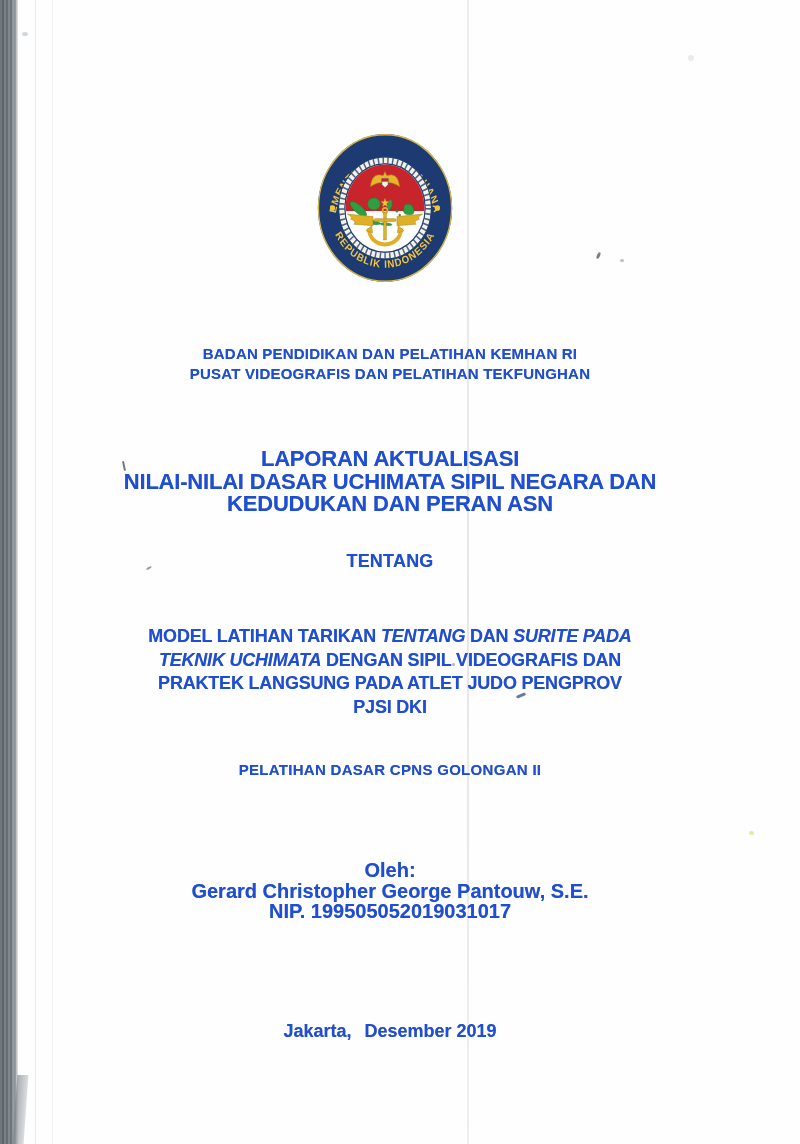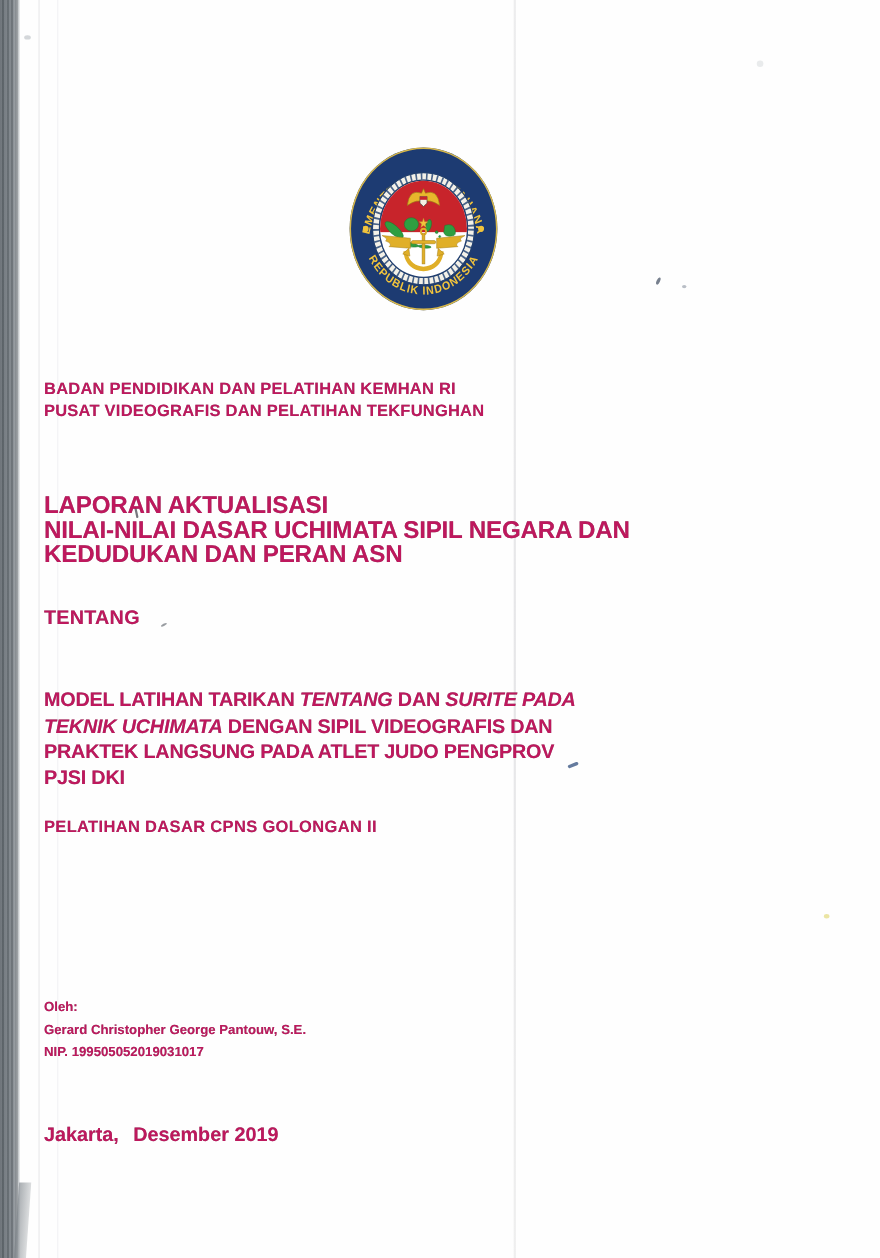--- a/index.html
+++ b/index.html
@@ -11,28 +11,28 @@
   .left-band::after{content:"";position:absolute;inset:0;
     background:repeating-linear-gradient(90deg,rgba(255,255,255,.10) 0 2px,rgba(0,0,0,.08) 2px 4px);}
   .band-flare{position:absolute;left:15px;top:1075px;width:11px;height:69px;opacity:.65;
     background:linear-gradient(90deg,#7a8187,#c9ccce);transform:skewX(-4deg);}
   .edge-line-a{position:absolute;left:35px;top:0;width:1px;height:1144px;background:#e8e8ea;}
   .edge-line-b{position:absolute;left:52px;top:0;width:1px;height:1144px;background:#f2f2f4;}
   .crease{position:absolute;left:467px;top:0;width:2px;height:1144px;
     background:linear-gradient(180deg,#ededee,#e6e6e8 55%,#efefef);}
   .speck{position:absolute;border-radius:50%;}
   
-  .doc-text{position:absolute;left:40px;width:700px;font-weight:bold;
-    color:#be185d;text-shadow:0 0 .6px rgba(20,20,25,.45);}
+  .doc-text{position:absolute;left:40px;width:700px;text-align:center;font-weight:bold;
+    color:#1d4ed8;text-shadow:0 0 .6px rgba(20,20,25,.45);}
   .institution{top:344px;font-size:15px;line-height:20px;letter-spacing:.2px;}
   .report-title{top:448px;font-size:22px;line-height:22.5px;letter-spacing:-.2px;}
   .tentang{top:551px;font-size:18px;letter-spacing:.2px;}
   .topic{top:625px;font-size:18px;line-height:23.5px;letter-spacing:-.2px;}
-  .program{top:743px;font-size:15px;letter-spacing:.3px;}
-  .author{top:860px;font-size:12px;line-height:20.5px;margin-top:45px;}
+  .program{top:761px;font-size:15px;letter-spacing:.3px;}
+  .author{top:860px;font-size:20px;line-height:20.5px;}
   .footer-date{top:1021px;font-size:18px;}
   .footer-date .gap{display:inline-block;width:13px;}
   .it{font-style:italic;}
   
   .emblem{position:absolute;left:316px;top:132px;width:138px;height:152px;}
   .emblem svg{width:100%;height:100%;}
 </style>
 </head>
 <body>
 

